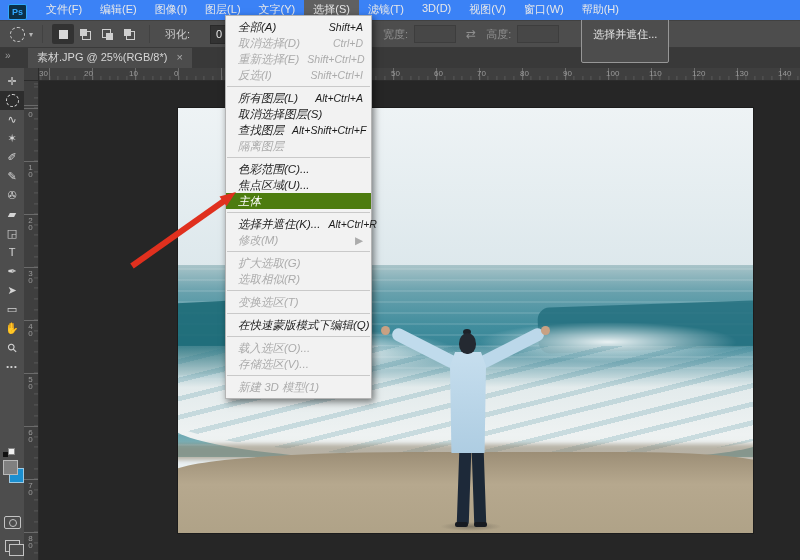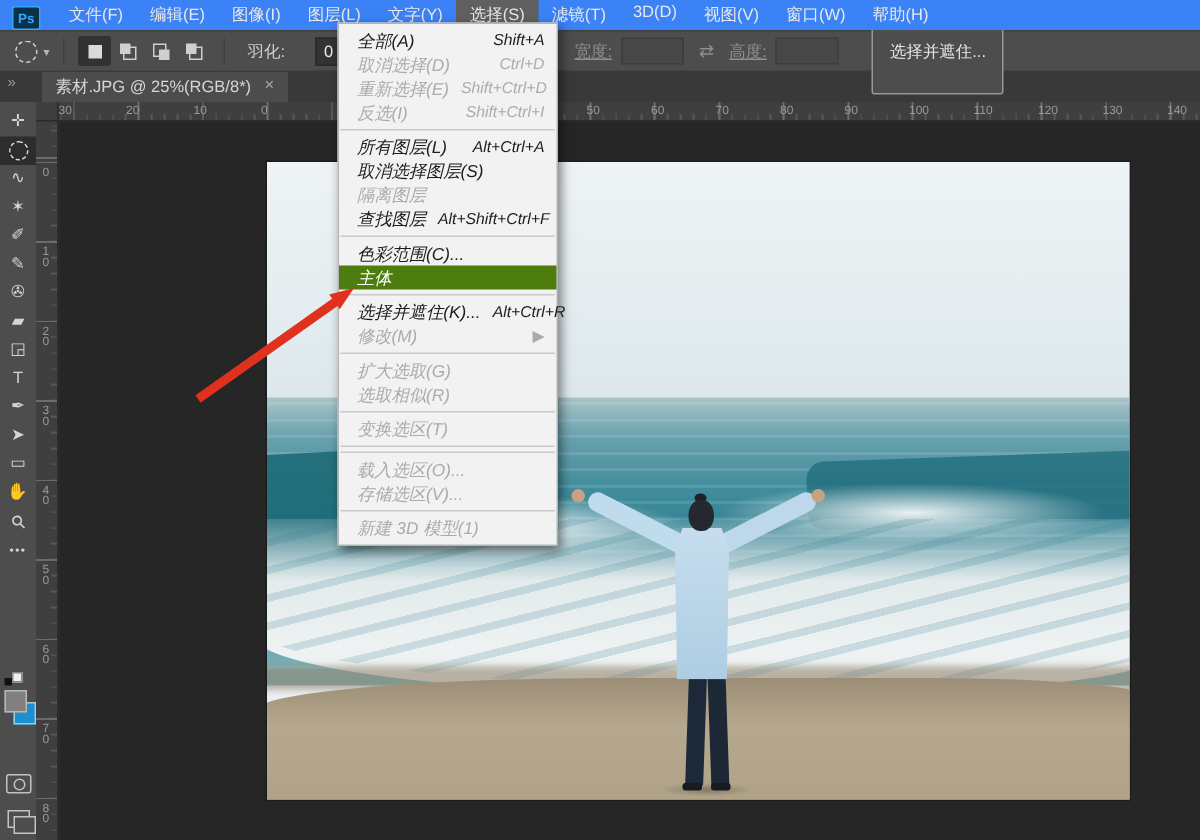--- a/index.html
+++ b/index.html
@@ -25,21 +25,21 @@
   .sq-fill{width:9px;height:9px;background:#dadada;}
   .sq-pair{position:relative;width:11px;height:11px;}
   .sq-pair .b{position:absolute;left:0;top:0;width:7px;height:7px;background:#cfcfcf;}
   .sq-pair .f{position:absolute;right:0;bottom:0;width:7px;height:7px;border:1px solid #cfcfcf;}
   .sq-pair.v2 .b{background:none;border:1px solid #cfcfcf;}
   .sq-pair.v2 .f{border:none;background:#cfcfcf;}
   .feather{display:flex;align-items:center;gap:20px;margin-left:6px;}
   .opt-input{width:52px;height:17px;background:#333333;border:1px solid #2a2a2a;color:#e8e8e8;
     font-size:11px;display:flex;align-items:center;padding:0 5px;}
   .right-cluster{position:absolute;left:383px;top:0;height:26px;display:flex;align-items:center;gap:6px;}
-  .dim-label{color:#8f8f8f;text-decoration:underline;}
+  .dim-label{color:#8f8f8f;}
   .dim-input{width:40px;height:16px;background:#474747;border:1px solid #3d3d3d;}
   .swap{color:#8f8f8f;font-size:12px;margin:0 4px;}
   .sam-btn{margin-left:16px;padding:20px 11px;border:1px solid #979797;border-radius:2px;color:#e4e4e4;
     background:#4d4d4d;font-size:11px;}
   
   .tabbar{position:absolute;left:0;top:46px;width:800px;height:22px;background:#393939;z-index:38;}
   .expand-icon{position:absolute;left:5px;top:4px;color:#9a9a9a;font-size:10px;letter-spacing:-1px;}
   .doc-tab{position:absolute;left:28px;top:0;height:22px;background:#4c4c4c;color:#d6d6d6;
     font-size:11px;display:flex;align-items:center;gap:9px;padding:0 9px;}
   .tab-close{color:#a9a9a9;font-size:11px;}
@@ -346,31 +346,35 @@
     </div>
     <div class="menu-sep"></div>
     <div class="menu-row enabled">
       <span class="ml">所有图层(L)</span>
       <span class="ms">Alt+Ctrl+A</span>
     </div>
     <div class="menu-row enabled">
       <span class="ml">取消选择图层(S)</span>
       <span class="ms"></span>
     </div>
-    <div class="menu-row disabled">
-      <span class="ml">隔离图层</span>
-      <span class="ms"></span>
-    </div>
     <div class="menu-row enabled">
       <span class="ml">查找图层</span>
       <span class="ms">Alt+Shift+Ctrl+F</span>
     </div>
+    <div class="menu-row disabled">
+      <span class="ml">隔离图层</span>
+      <span class="ms"></span>
+    </div>
     <div class="menu-sep"></div>
     <div class="menu-row enabled">
       <span class="ml">色彩范围(C)...</span>
+      <span class="ms"></span>
+    </div>
+    <div class="menu-row enabled">
+      <span class="ml">焦点区域(U)...</span>
       <span class="ms"></span>
     </div>
     <div class="menu-row highlighted">
       <span class="ml">主体</span>
       <span class="ms"></span>
     </div>
     <div class="menu-sep"></div>
     <div class="menu-row enabled">
       <span class="ml">选择并遮住(K)...</span>
       <span class="ms">Alt+Ctrl+R</span>
@@ -387,20 +391,24 @@
     <div class="menu-row disabled">
       <span class="ml">选取相似(R)</span>
       <span class="ms"></span>
     </div>
     <div class="menu-sep"></div>
     <div class="menu-row disabled">
       <span class="ml">变换选区(T)</span>
       <span class="ms"></span>
     </div>
     <div class="menu-sep"></div>
+    <div class="menu-row enabled">
+      <span class="ml">在快速蒙版模式下编辑(Q)</span>
+      <span class="ms"></span>
+    </div>
     <div class="menu-sep"></div>
     <div class="menu-row disabled">
       <span class="ml">载入选区(O)...</span>
       <span class="ms"></span>
     </div>
     <div class="menu-row disabled">
       <span class="ml">存储选区(V)...</span>
       <span class="ms"></span>
     </div>
     <div class="menu-sep"></div>

